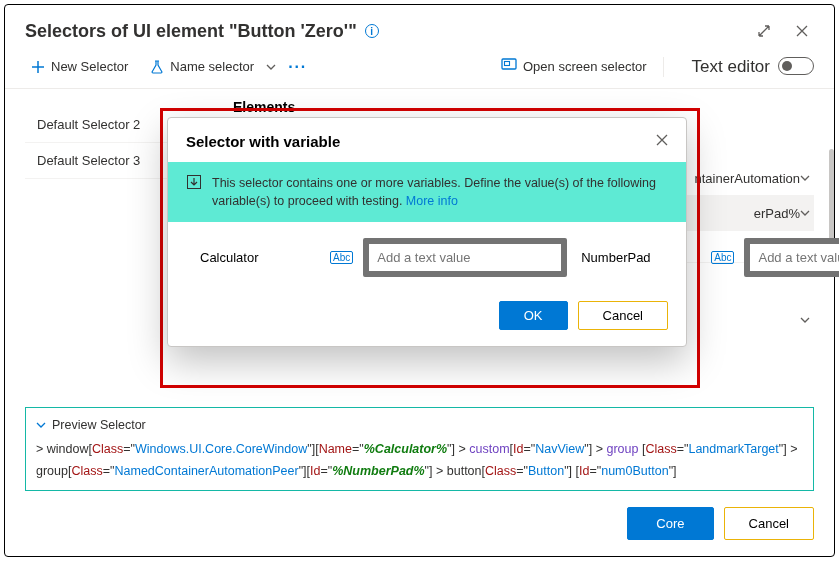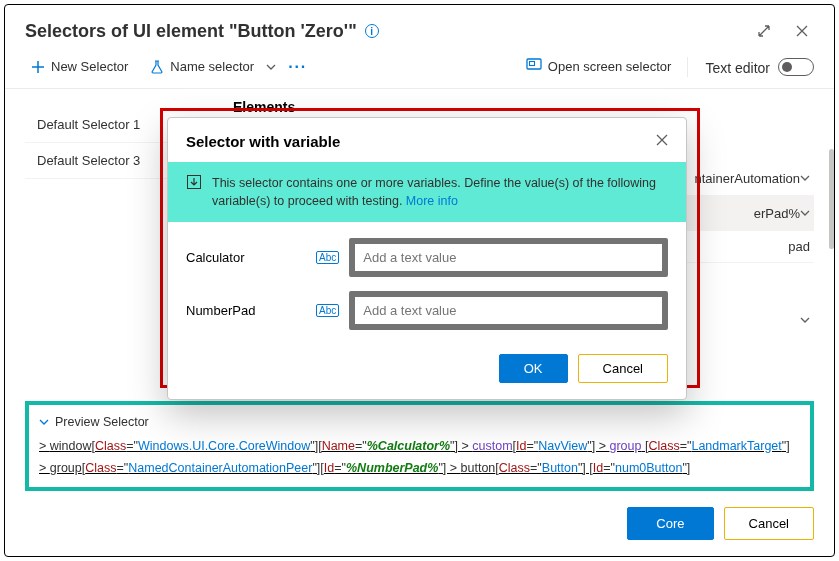--- a/index.html
+++ b/index.html
@@ -13,21 +13,21 @@
   .win-btn { width: 24px; height: 24px; display: inline-flex; align-items: center; justify-content: center; color: #605e5c; margin-left: 14px; }
   .win-btn svg { width: 12px; height: 12px; }
 
   .toolbar { display: flex; align-items: center; padding: 10px 20px; border-bottom: 1px solid #edebe9; }
   .tool-btn { display: inline-flex; align-items: center; gap: 6px; font-size: 13px; color: #323130; padding: 4px 6px; cursor: default; }
   .tool-btn .ic { color: #0078d4; display: inline-flex; }
   .chevbox { padding: 2px 6px; color: #605e5c; }
   .more { padding: 2px 6px; color: #0078d4; letter-spacing: 1px; font-weight: 700; }
   .toolbar .spacer { flex: 1; }
   .oss { display: inline-flex; align-items: center; gap: 6px; font-size: 13px; color: #323130; }
-  .te { display: inline-flex; align-items: flex-end; gap: 8px; font-size: 14px; color: #323130; margin-left: 17px; }
+  .te { display: inline-flex; align-items: flex-start; gap: 8px; font-size: 17px; color: #323130; margin-left: 28px; }
   .te-divider { width: 1px; height: 20px; background: #edebe9; margin-left: 16px; }
   .toggle { width: 36px; height: 18px; border: 1px solid #605e5c; border-radius: 10px; position: relative; }
   .toggle::after { content: ""; position: absolute; width: 10px; height: 10px; background: #605e5c; border-radius: 50%; top: 3px; left: 3px; }
 
   .main { flex: 1; display: flex; padding: 0 20px; position: relative; }
   .sidebar { width: 186px; margin-top: 18px; }
   .side-item { font-size: 13px; padding: 10px 12px; color: #323130; border-bottom: 1px solid #f3f2f1; position: relative; }
   .side-item.active { background: #f3f2f1; }
   .side-item .dots { position: absolute; right: 10px; top: 10px; color: #605e5c; letter-spacing: 1px; }
   .elements-col { flex: 1; padding-top: 0px; margin-left: 14px; }
@@ -42,30 +42,30 @@
 
   .highlight-box { position: absolute; border: 3px solid #d30000; left: 160px; top: 108px; width: 540px; height: 280px; pointer-events: none; z-index: 50; }
 
   .dialog { position: absolute; left: 167px; top: 117px; width: 520px; background: #fff; border: 1px solid #c8c6c4; border-radius: 4px; box-shadow: 0 14px 38px rgba(0,0,0,0.25); z-index: 60; display: flex; flex-direction: column; }
   .d-title { display: flex; align-items: center; padding: 14px 18px 10px 18px; }
   .d-title h2 { font-size: 15px; font-weight: 600; }
   .d-title .spacer { flex: 1; }
   .d-close { color: #605e5c; }
   .d-info { background: #5eead4; margin: 2px 0 0 0; padding: 12px 18px; display: flex; gap: 10px; font-size: 12.5px; color: #323130; line-height: 1.45; }
   .d-info a { color: #0078d4; text-decoration: none; }
-  .d-body { padding: 16px 18px; display: flex; flex-direction: column; gap: 14px; }
+  .d-body { padding: 16px 32px; display: flex; gap: 14px; }
   .field { display: flex; align-items: center; gap: 10px; }
   .field .lbl { width: 120px; font-size: 13px; }
   .field .abc { color: #0078d4; font-size: 10px; border: 1px solid #0078d4; padding: 0 2px; border-radius: 2px; }
   .field input { flex: 1; border: 6px solid #737373; border-radius: 2px; padding: 6px 8px; font-size: 13px; color: #605e5c; }
   .d-foot { display: flex; justify-content: flex-end; gap: 10px; padding: 8px 18px 16px 18px; }
   .btn { font-size: 13px; padding: 6px 24px; border-radius: 2px; border: 1px solid #eab308; background: #fff; }
   .btn.primary { background: #0078d4; border-color: #0078d4; color: #fff; }
 
-  .preview { margin: 14px 20px 0 20px; border: 4px solid #14b8a6; padding: 8px 10px; position: relative; text-decoration: underline; }
+  .preview { margin: 14px 20px 0 20px; border: 1px solid #14b8a6; padding: 8px 10px; position: relative; }
   .preview-h { font-size: 12.5px; display: inline-flex; align-items: center; gap: 6px; color: #323130; margin-bottom: 6px; }
   .preview-body { font-family: "Segoe UI", monospace; font-size: 12.5px; line-height: 1.7; color: #323130; word-break: break-word; }
   .t-op { color: #323130; }
   .t-kw { color: #323130; }
   .t-attr { color: #a31515; }
   .t-val { color: #0078d4; }
   .t-elem { color: #6f42c1; }
   .t-var { color: #107c10; font-style: italic; font-weight: 600; }
 
   .footer { display: flex; justify-content: flex-end; gap: 10px; padding: 16px 20px; }
@@ -124,21 +124,21 @@
     </span>
     <span class="te-divider"></span>
     <span class="te">
       <span>Text editor</span>
       <span class="toggle"></span>
     </span>
   </div>
 
   <div class="main">
     <div class="sidebar">
-      <div class="side-item"><span>Default Selector 1</span></div>
+      <div class="side-item"><span>Default Selector 2</span></div>
       <div class="side-item"><span>Default Selector 3</span></div>
     </div>
     <div class="elements-col">
       <div class="elements-h">Elements</div>
       <div style="height:38px"></div>
       <div class="row">
         <input type="checkbox" class="chk" checked="" style="">
         <span class="txt" style="text-align:right">ntainerAutomation</span>
         <span class="ch"><svg width="10" height="10" viewBox="0 0 10 10">
               <path d="M1 3 L5 7 L9 3" stroke="currentColor" stroke-width="1.3" fill="none"></path>

